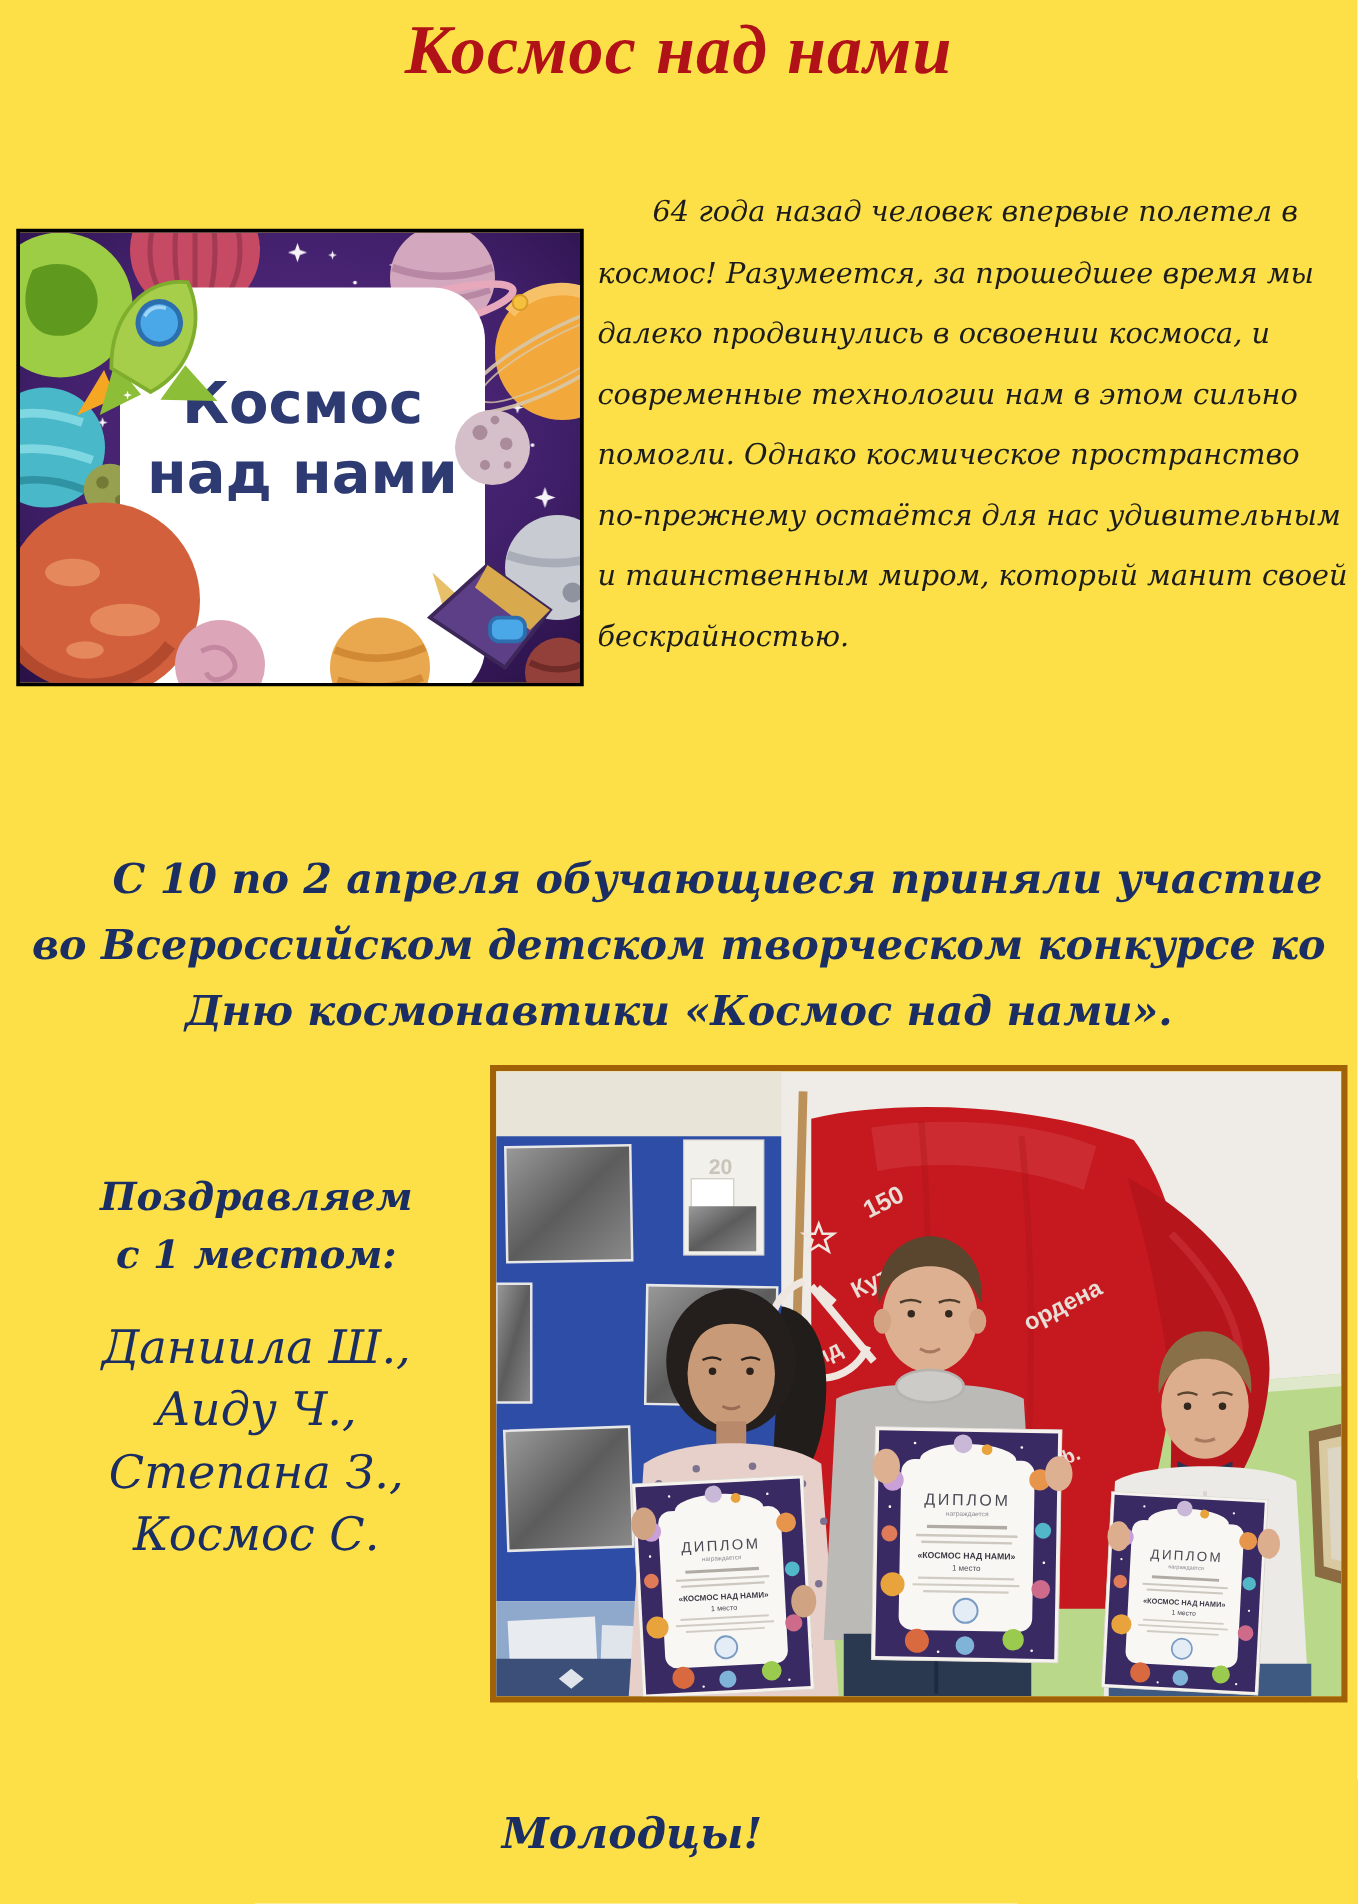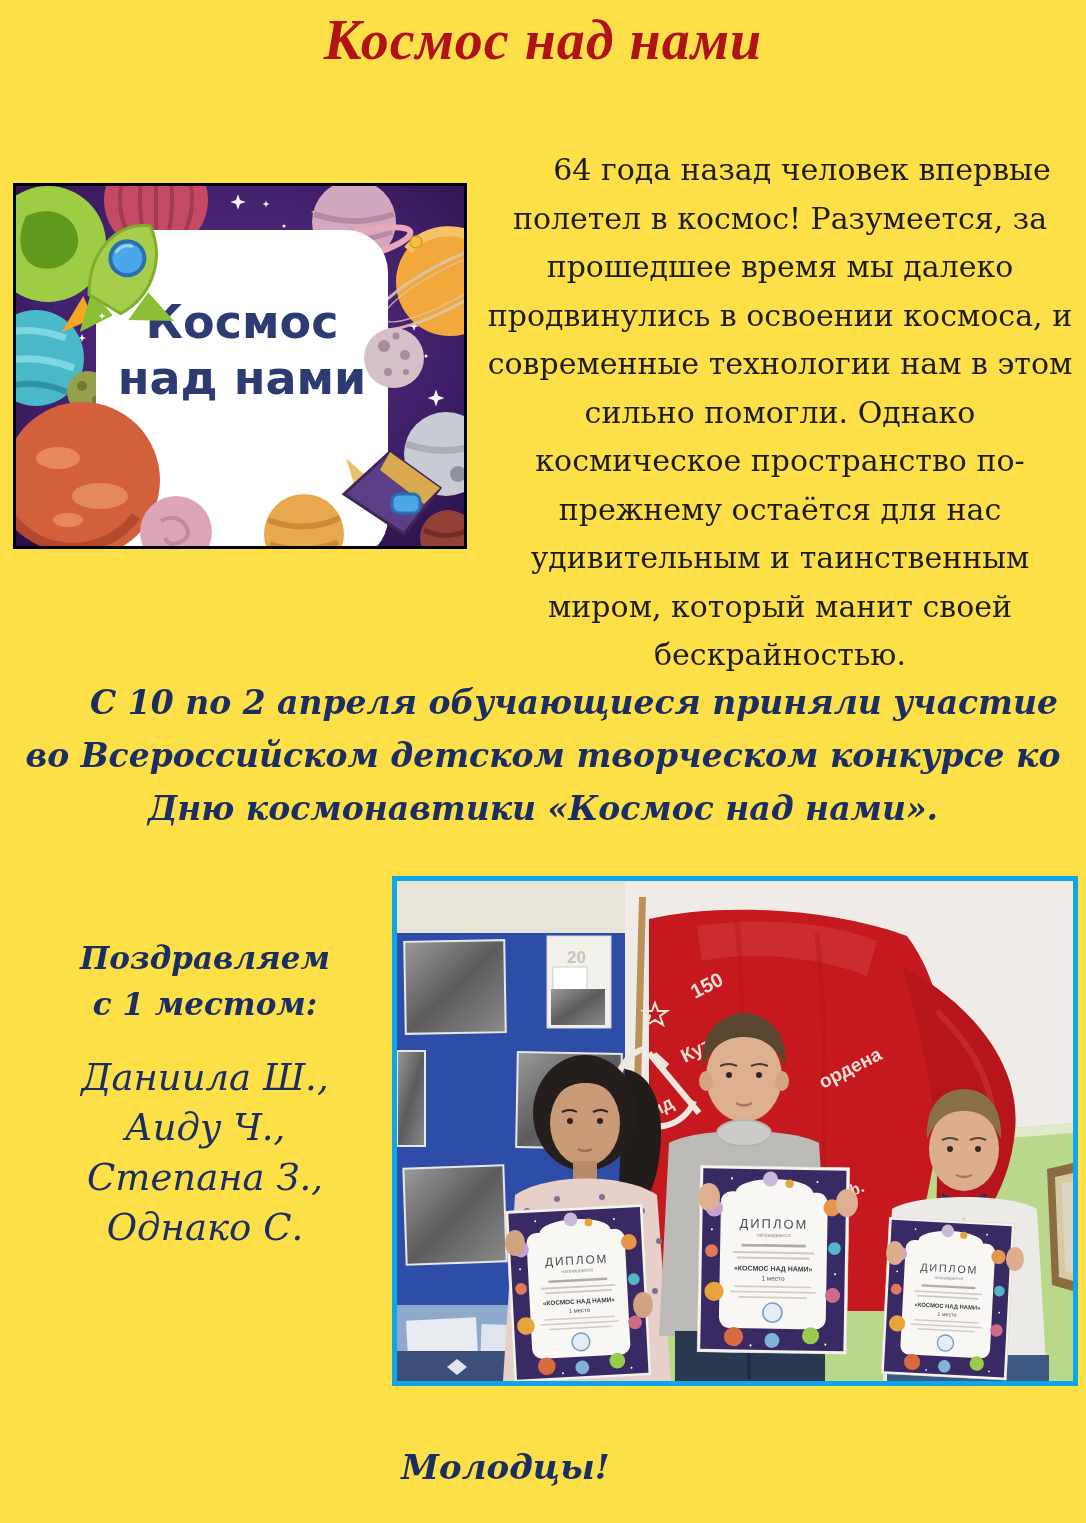--- a/index.html
+++ b/index.html
@@ -13,41 +13,41 @@
     text-align:center; font-size:56px; font-weight:bold; font-style:italic;
     color:var(--title-red,#b01218); letter-spacing:1px;
   }
   .poster-frame {
     position:absolute; left:13px; top:183px; width:448px; height:360px;
     border:3px solid #000000;
   }
   .poster-frame svg { display:block; width:100%; height:100%; }
   .intro {
     position:absolute; left:478px; top:146px; width:604px;
-    font-family:"DejaVu Serif", serif; 
-    font-size:30px; line-height:48.5px; text-align:center; text-indent:44px;
+    font-family:"DejaVu Serif", serif; font-style:italic;
+    font-size:23px; line-height:48.5px; text-align:left; text-indent:44px;
     color:var(--body-text,#1c1c1c);
   }
   .announcement {
     position:absolute; left:16px; top:676px; width:1054px;
     font-family:"DejaVu Serif", serif; font-style:italic; font-weight:bold;
     font-size:33px; line-height:53px; text-align:center; text-indent:62px;
     color:var(--navy,#1b2e63);
   }
   .congrats {
     position:absolute; left:72px; top:903px; width:266px;
     text-align:center; color:var(--navy,#1b2e63);
     font-family:"DejaVu Serif", serif; font-style:italic;margin-top:32px;
   }
   .congrats-heading { font-weight:bold; font-size:31px; line-height:46px; }
   .winners { margin-top:26px; font-size:37px; }
   .winner { line-height:50px; }
   .photo-frame {
     position:absolute; left:392px; top:852px; width:686px; height:510px;
-    border:5px solid #0ea5e9; box-sizing:border-box;margin-top:24px;
+    border:5px solid #a16207; box-sizing:border-box;
   }
   .photo-frame svg { display:block; width:100%; height:100%; }
   .closing {
     position:absolute; left:0; top:1447px; width:1011px;
     text-align:center; font-family:"DejaVu Serif", serif;
     font-weight:bold; font-style:italic; font-size:34px;
     color:var(--navy,#1b2e63);
   }
   .poster-caption-text {
     font-family:"DejaVu Sans", sans-serif; font-weight:bold;
@@ -194,21 +194,21 @@
   <div class="intro">64 года назад человек впервые полетел в космос! Разумеется, за прошедшее время мы далеко продвинулись в освоении космоса, и современные технологии нам в этом сильно помогли. Однако космическое пространство по-прежнему остаётся для нас удивительным и таинственным миром, который манит своей бескрайностью.</div>
 
   <div class="announcement">С 10 по 2 апреля обучающиеся приняли участие во Всероссийском детском творческом конкурсе ко Дню космонавтики «Космос над нами».</div>
 
   <div class="congrats">
     <div class="congrats-heading">Поздравляем с 1 местом:</div>
     <div class="winners">
       <div class="winner">Даниила Ш.,</div>
       <div class="winner">Аиду Ч.,</div>
       <div class="winner">Степана З.,</div>
-      <div class="winner">Однако С.</div>
+      <div class="winner">Космос С.</div>
     </div>
   </div>
 
   <div class="photo-frame">
     <svg viewBox="0 0 676 500" preserveAspectRatio="none">
       <defs>
         <linearGradient id="bw" x1="0" y1="0" x2="1" y2="1">
           <stop offset="0%" stop-color="#9a9a9a"></stop>
           <stop offset="50%" stop-color="#5c5c5c"></stop>
           <stop offset="100%" stop-color="#8a8a8a"></stop>

